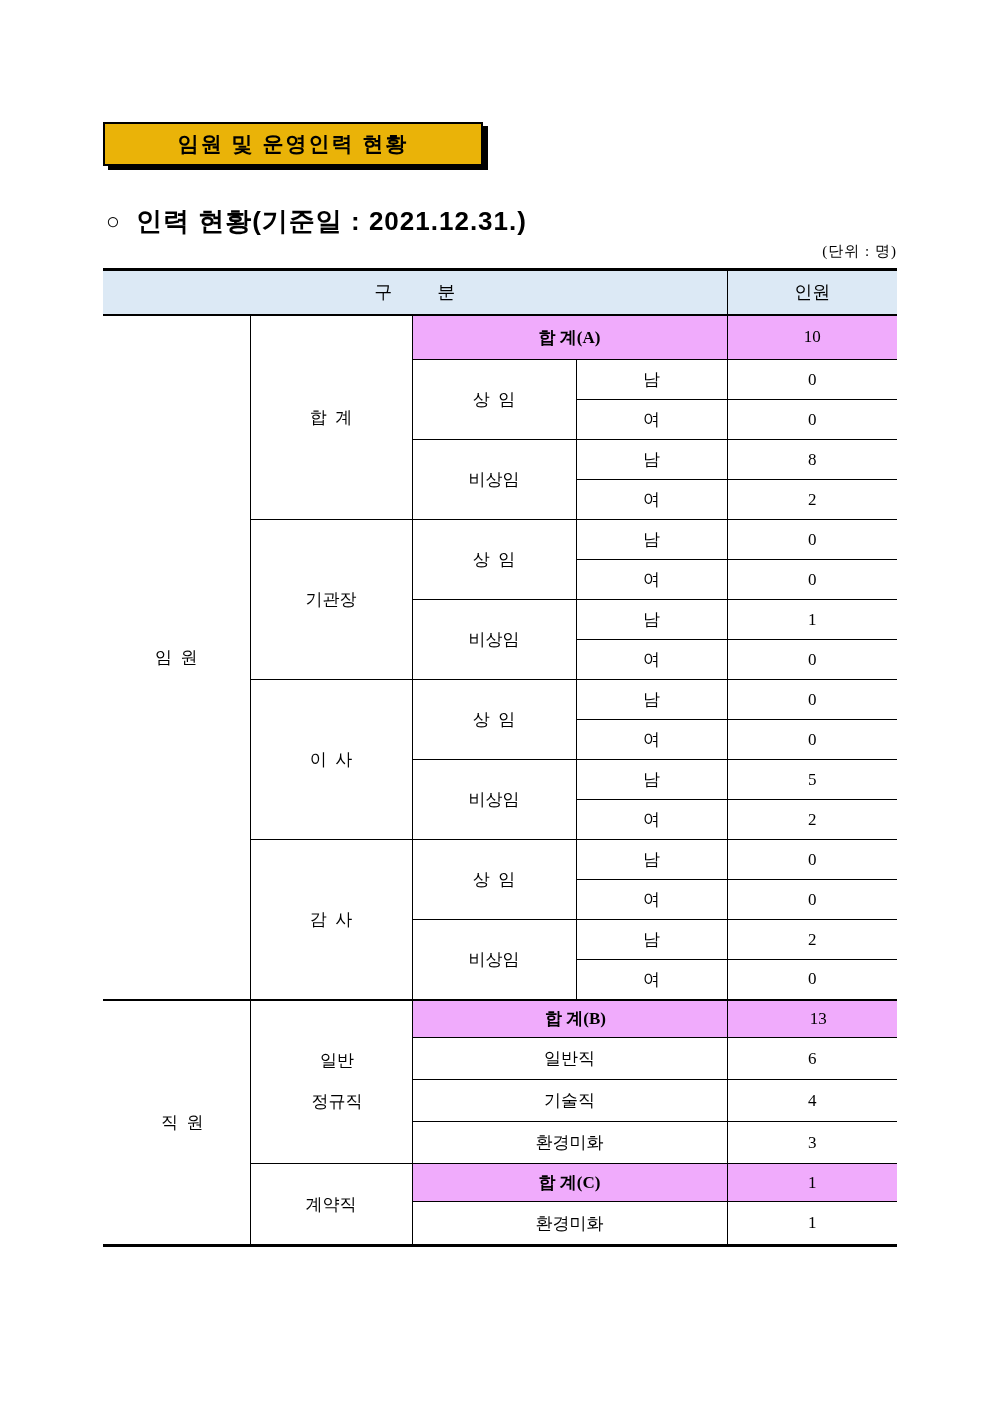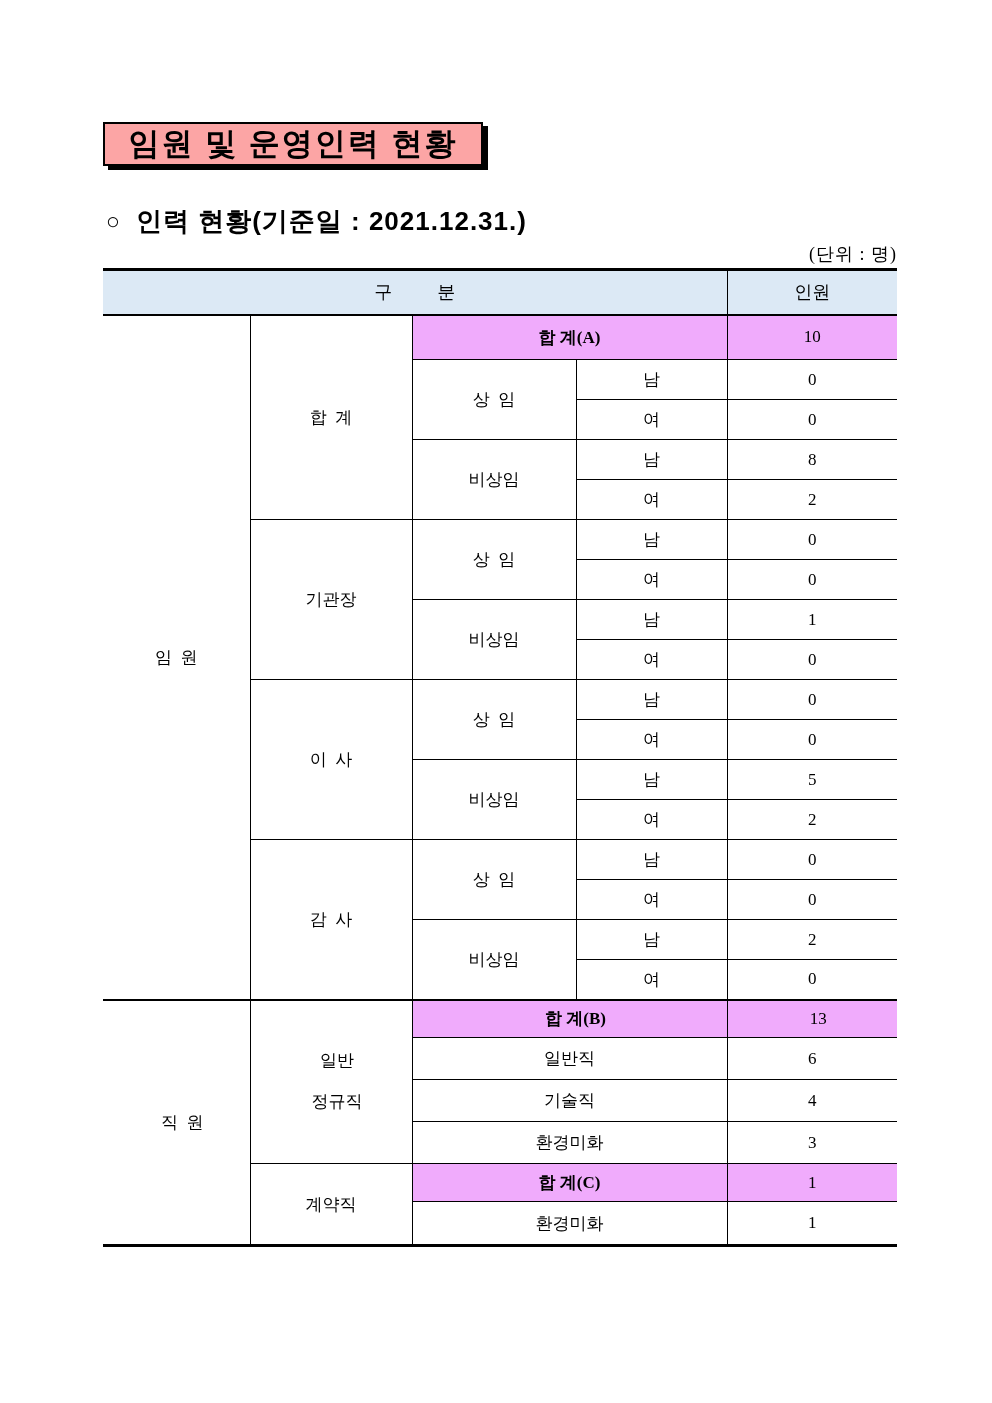--- a/index.html
+++ b/index.html
@@ -7,45 +7,45 @@
     width: 992px; height: 1403px;
     font-family: "Liberation Serif", "DejaVu Serif", serif;
     color: #000;
   }
   .page { position: relative; width: 992px; height: 1403px; overflow: hidden; }
 
   
   .title-banner {
     position: absolute; left: 103px; top: 122px;
     width: 380px; height: 44px; box-sizing: border-box;
-    background: #fca5a5;
+    background: #eab308;
     border: 2px solid #000;
     box-shadow: 5px 4px 0 #000;
     display: flex; align-items: center; justify-content: center;
     font-family: "Liberation Sans", "DejaVu Sans", sans-serif;
-    font-weight: bold; font-size: 31px; letter-spacing: 2px;
+    font-weight: bold; font-size: 21px; letter-spacing: 2px;
     white-space: pre;
   }
 
   
   .section-heading {
     position: absolute; left: 106px; top: 204px;
     display: flex; align-items: center;
     font-family: "Liberation Sans", "DejaVu Sans", sans-serif;
     font-weight: bold; font-size: 26px; letter-spacing: 1px;
     white-space: pre;
   }
   .section-heading .bullet {
     font-weight: normal; font-size: 23px; margin-right: 15px;
   }
 
   
   .unit-note {
     position: absolute; right: 95px; top: 242px;
-    font-size: 18px; letter-spacing: 1px;
+    font-size: 15px; letter-spacing: 1px;
     white-space: pre;
   }
 
   
   table.personnel {
     position: absolute; left: 103px; top: 268px;
     width: 794px;
     border-collapse: collapse; table-layout: fixed;
     border-top: 3px solid #000;
     border-bottom: 3px solid #000;

